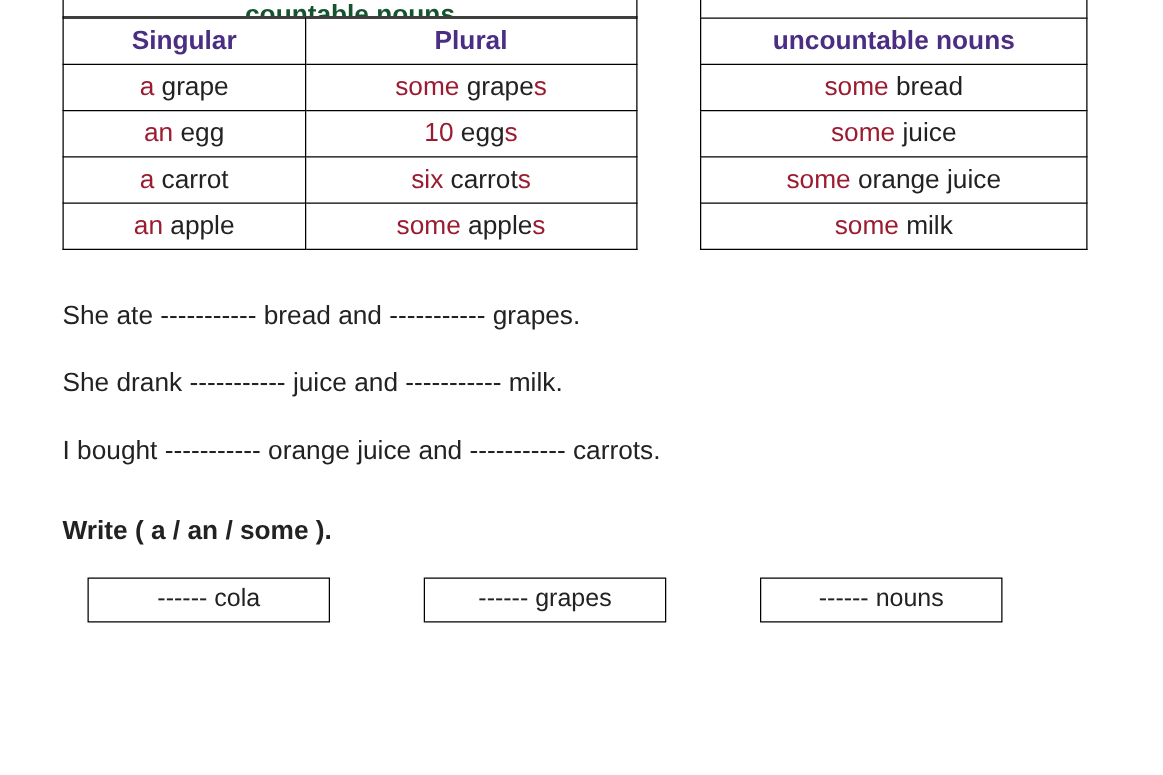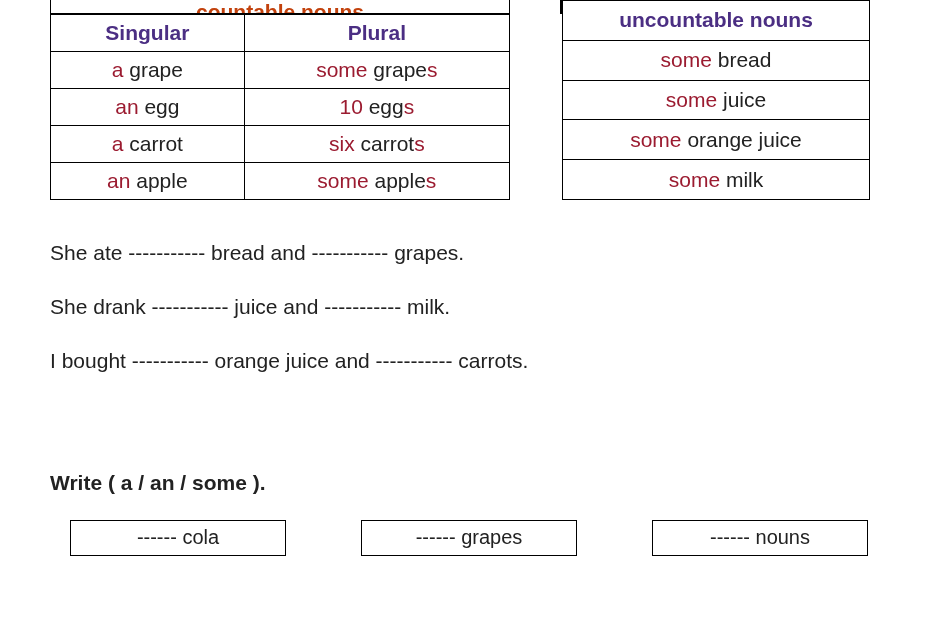--- a/index.html
+++ b/index.html
@@ -47,52 +47,52 @@
       color: #9b1b30;
     }
     .sentences {
       margin-top: 28px;
       line-height: 2.2;
     }
     .sentence {
       margin-bottom: 8px;
     }
     .instruction {
-      margin-top: 86px;
+      margin-top: 28px;
       font-weight: bold;
       margin-bottom: 25px;
     }
     .fill-row {
       display: flex;
       gap: 75px;
       padding-left: 20px;
     }
     .fill-box {
       border: 1px solid #000;
-      width: 216px;
+      width: 194px;
       height: 36px;
       display: flex;
       align-items: center;
       justify-content: center;
       font-size: 20px;
     }
     .top-header-partial {
-      color: #c2410c;
+      color: #14532d;
       font-weight: bold;
       text-align: center;
       border-left: 1px solid #000;
       border-right: 1px solid #000;
       border-bottom: 1px solid #000;
       padding: 0 8px 4px 8px;
       height: 14px;
       overflow: hidden;
     }
     .uncount-header-wrap {
       display: flex;
-      flex-direction: row;
+      flex-direction: column;
     }
     .uncount-top-empty {
       border-left: 1px solid #000;
       border-right: 1px solid #000;
       height: 14px;
     }
   </style>
 </head>
 <body>
 

